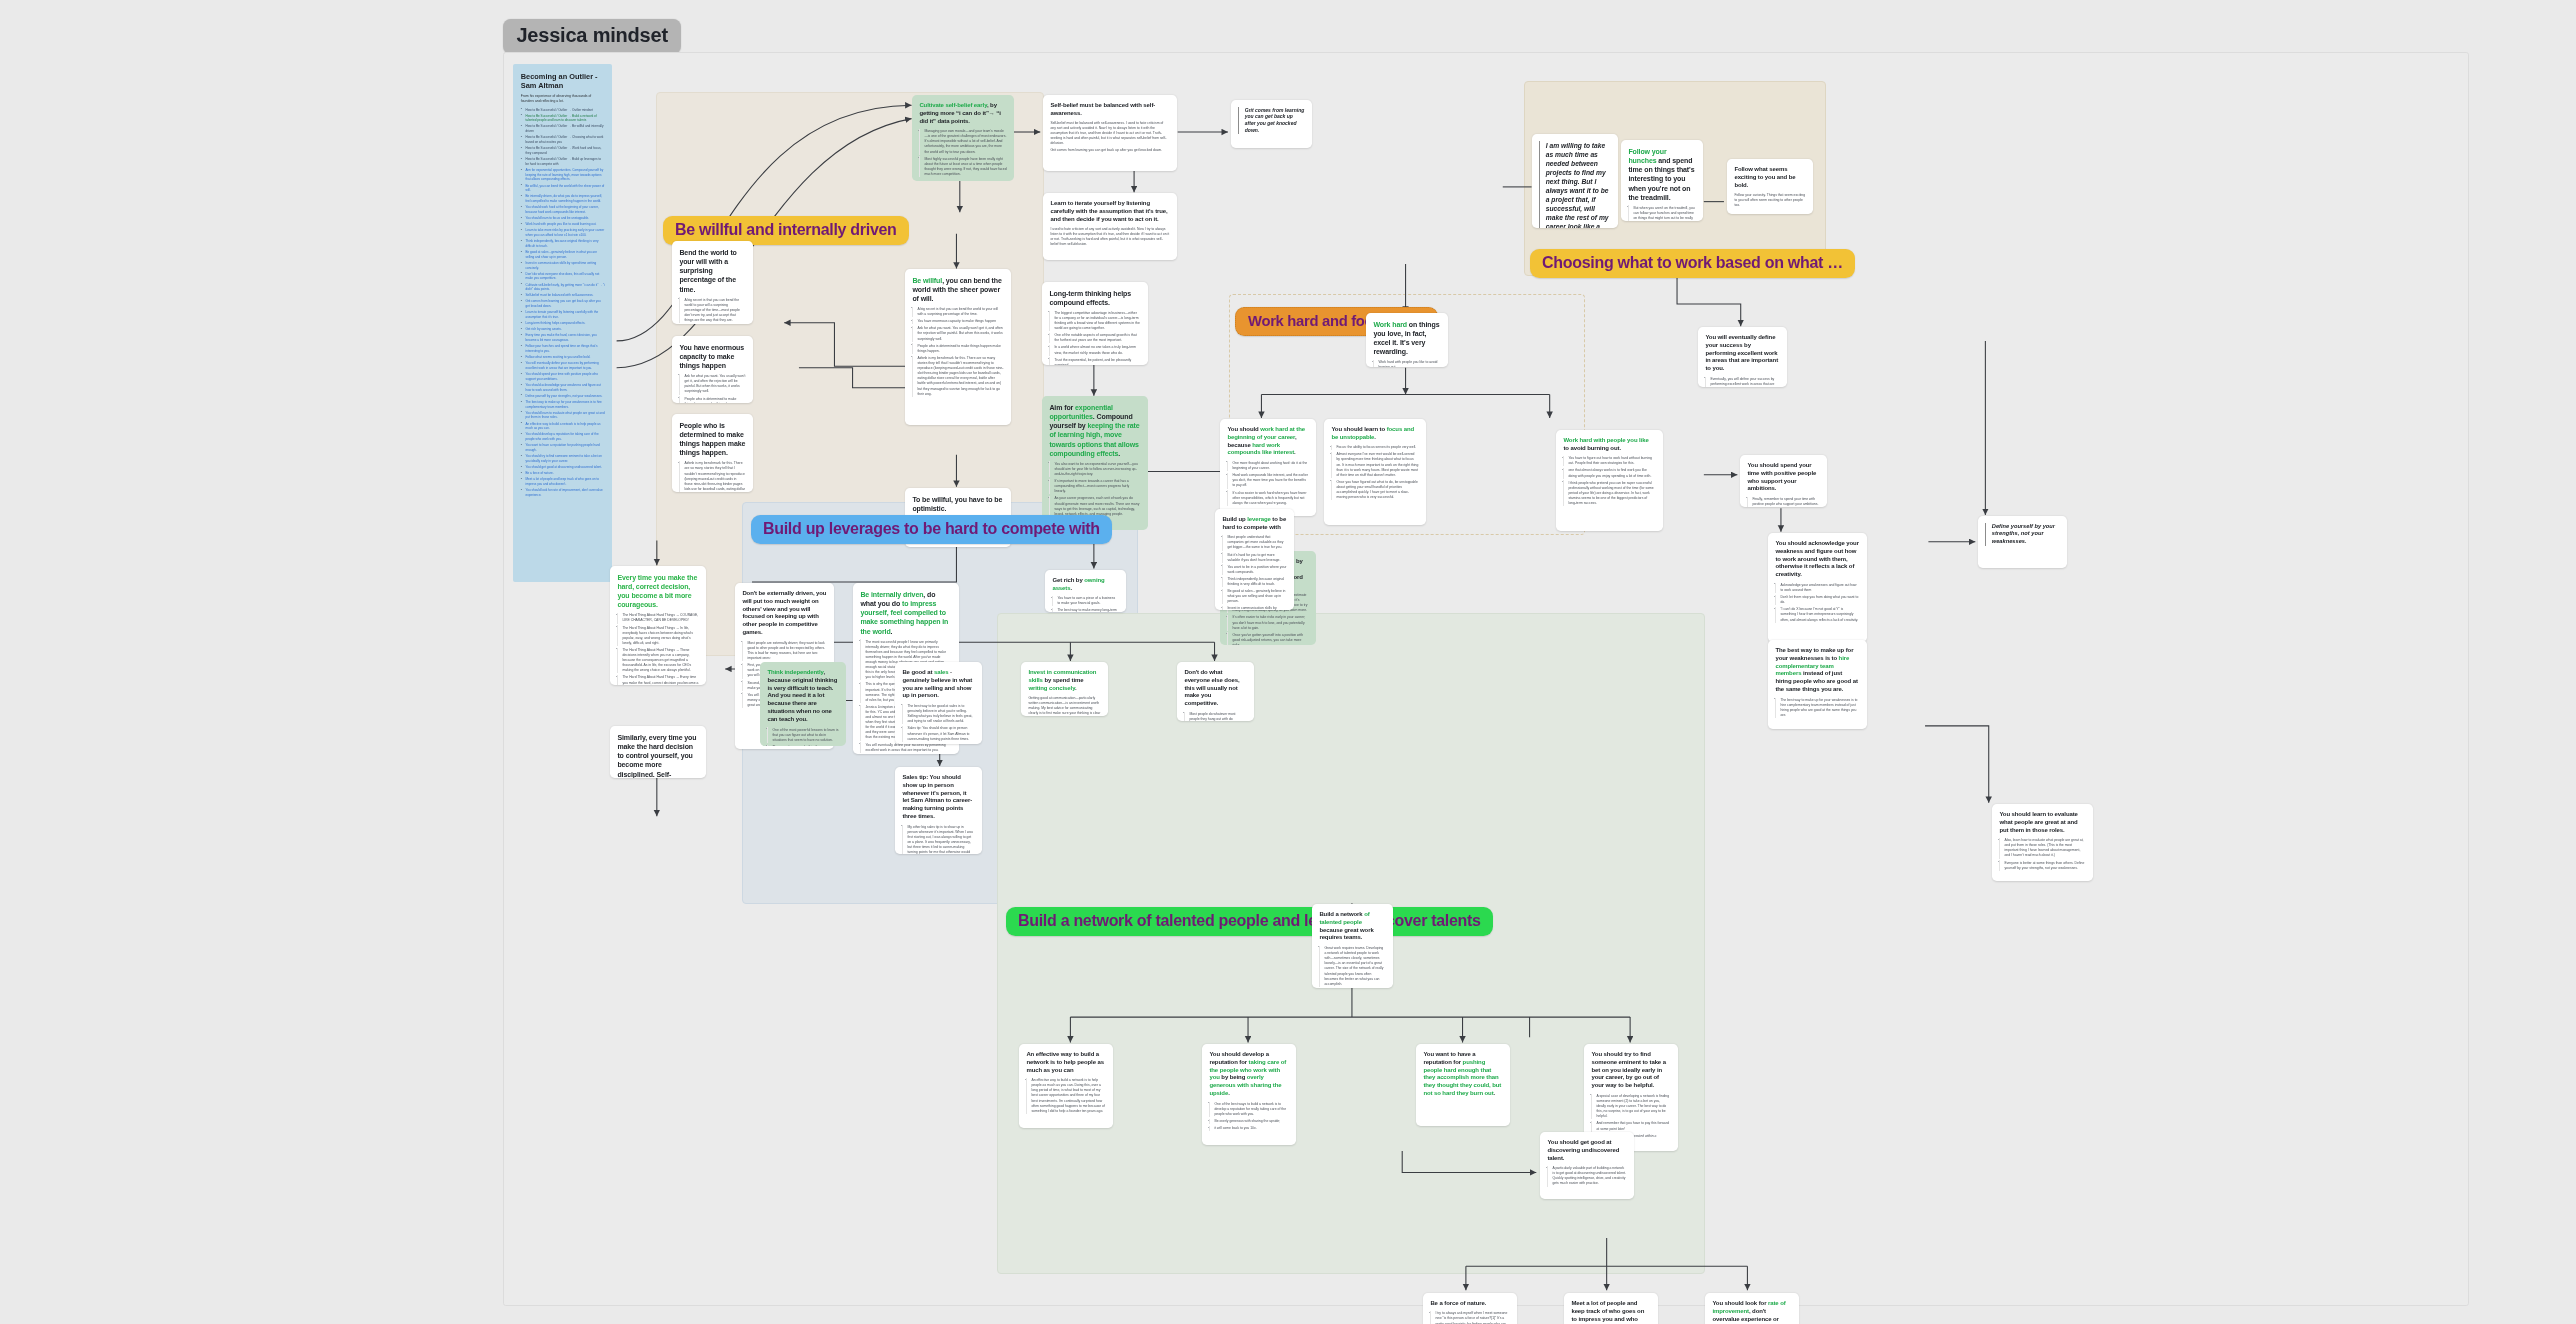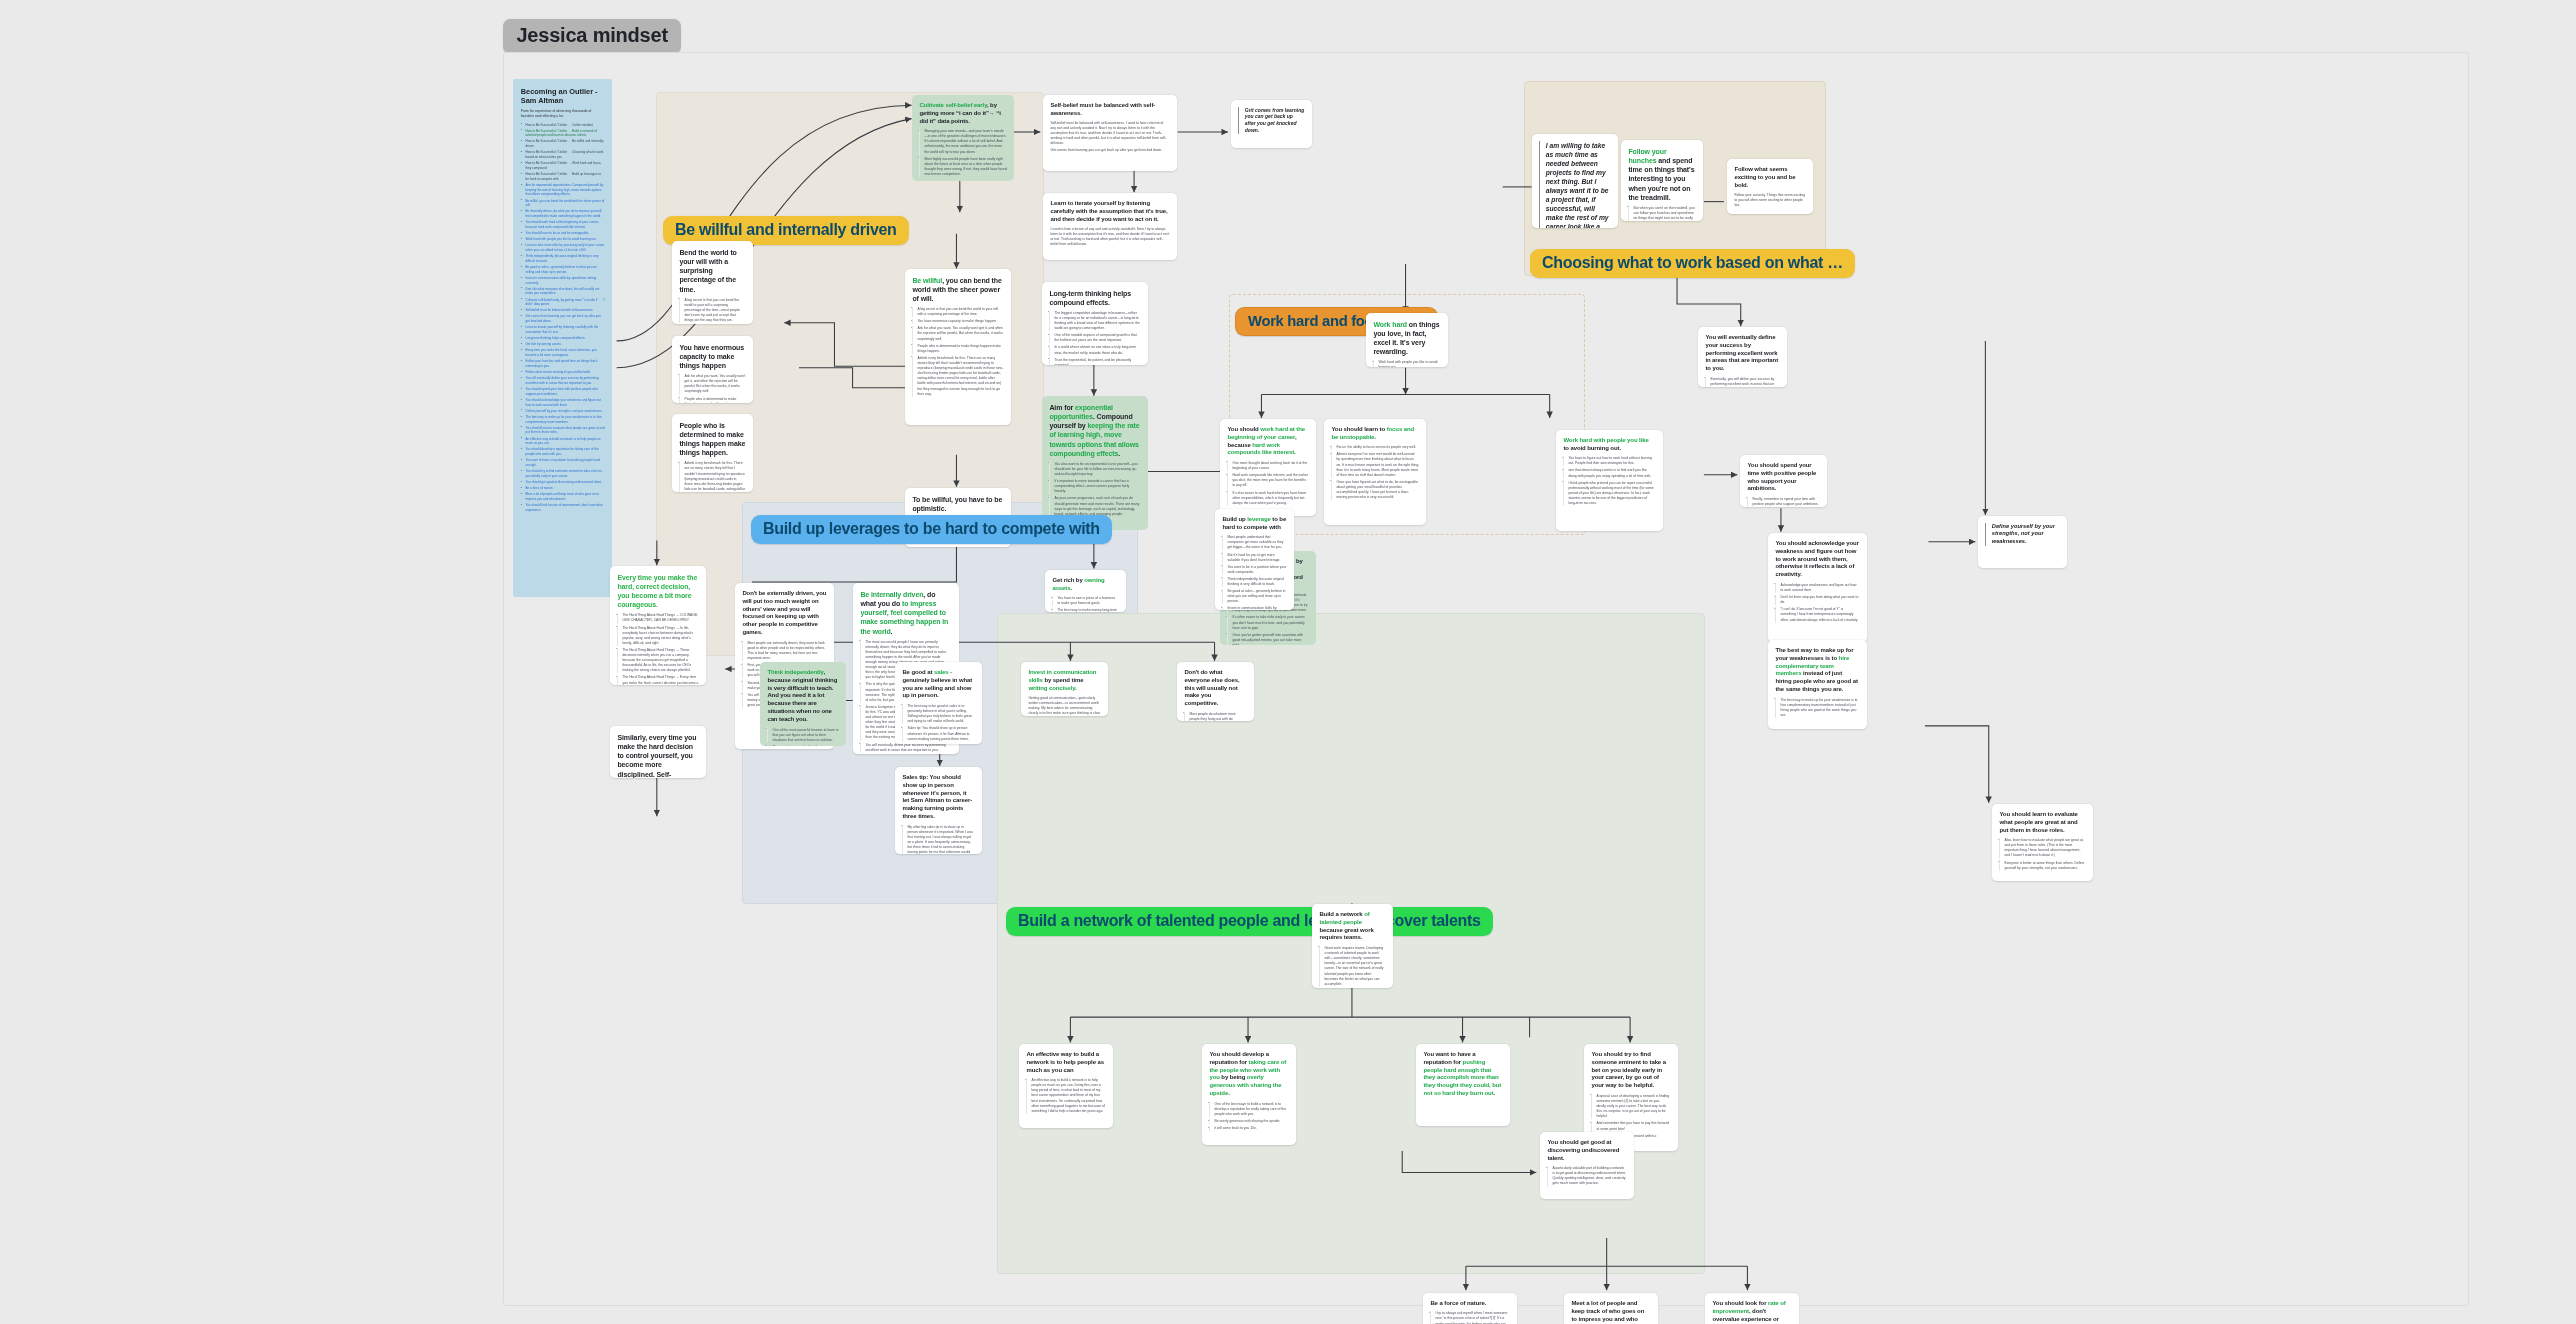--- a/index.html
+++ b/index.html
@@ -28,21 +28,21 @@
   .group{ position:absolute; border-radius:4px; }
   .group-cream{ background:#ebe6dd; border:0.7px solid #e2dccf; }
   .group-blue{ background:#dde3e8; border:0.7px solid #cdd8e2; }
   .group-green{ background:#e2e8e0; border:0.7px solid #d6ded3; }
   .group-sand{ background:#eae4d6; border:0.7px solid #ded6c2; }
   .group-dash{ border:0.7px dashed #d8c9a8; background:transparent; }
 
   
   .hdr{
     position:absolute; border-radius:9.4px; padding:4.7px 12px 6px 12px;
-    font-weight:bold; color:#0c4a6e; white-space:nowrap;
+    font-weight:bold; color:#701a75; white-space:nowrap;
     box-shadow:0 0.7px 1.3px rgba(0,0,0,.12);
     letter-spacing:-0.3px;
   }
   .hdr-yellow{ background:#f2c236; }
   .hdr-orange{ background:#e8942f; border:0.7px dotted #c97c1c; }
   .hdr-blue{ background:#5bb0ee; }
   .hdr-green{ background:#2bd94f; }
 
   
   .card{
@@ -71,21 +71,21 @@
   .t-g{ color:#3aa85c; }
   .t-b{ color:#4a86d8; }
   .t-o{ color:#e0a020; }
 
   
   .quote{ border-left:1.3px solid #8c8c8c; padding-left:5.4px; }
   .quote .qt{ font-size:6.7px; line-height:1.35; font-style:italic; font-weight:bold; color:#22252a; }
 
   
   .index-card{
-    position:absolute; left:9.4px; top:26px; width:99px; height:518px;
+    position:absolute; left:9.4px; top:11px; width:99px; height:518px;
     background:#bcd9e8; border-radius:2px; padding:8px 7.4px;
     overflow:hidden;
   }
   .index-card h2{ font-size:7.4px; line-height:1.25; font-weight:bold; color:#1d2024; }
   .index-card .sub{ font-size:3.4px; color:#2e3338; margin:3.4px 0 3.4px 0; line-height:1.5; }
   .index-card ul{ list-style:none; }
   .index-card li{
     font-size:3.1px; line-height:1.55; color:#3b4c63; position:relative;
     padding-left:4.7px; margin-bottom:1.3px;
   }

